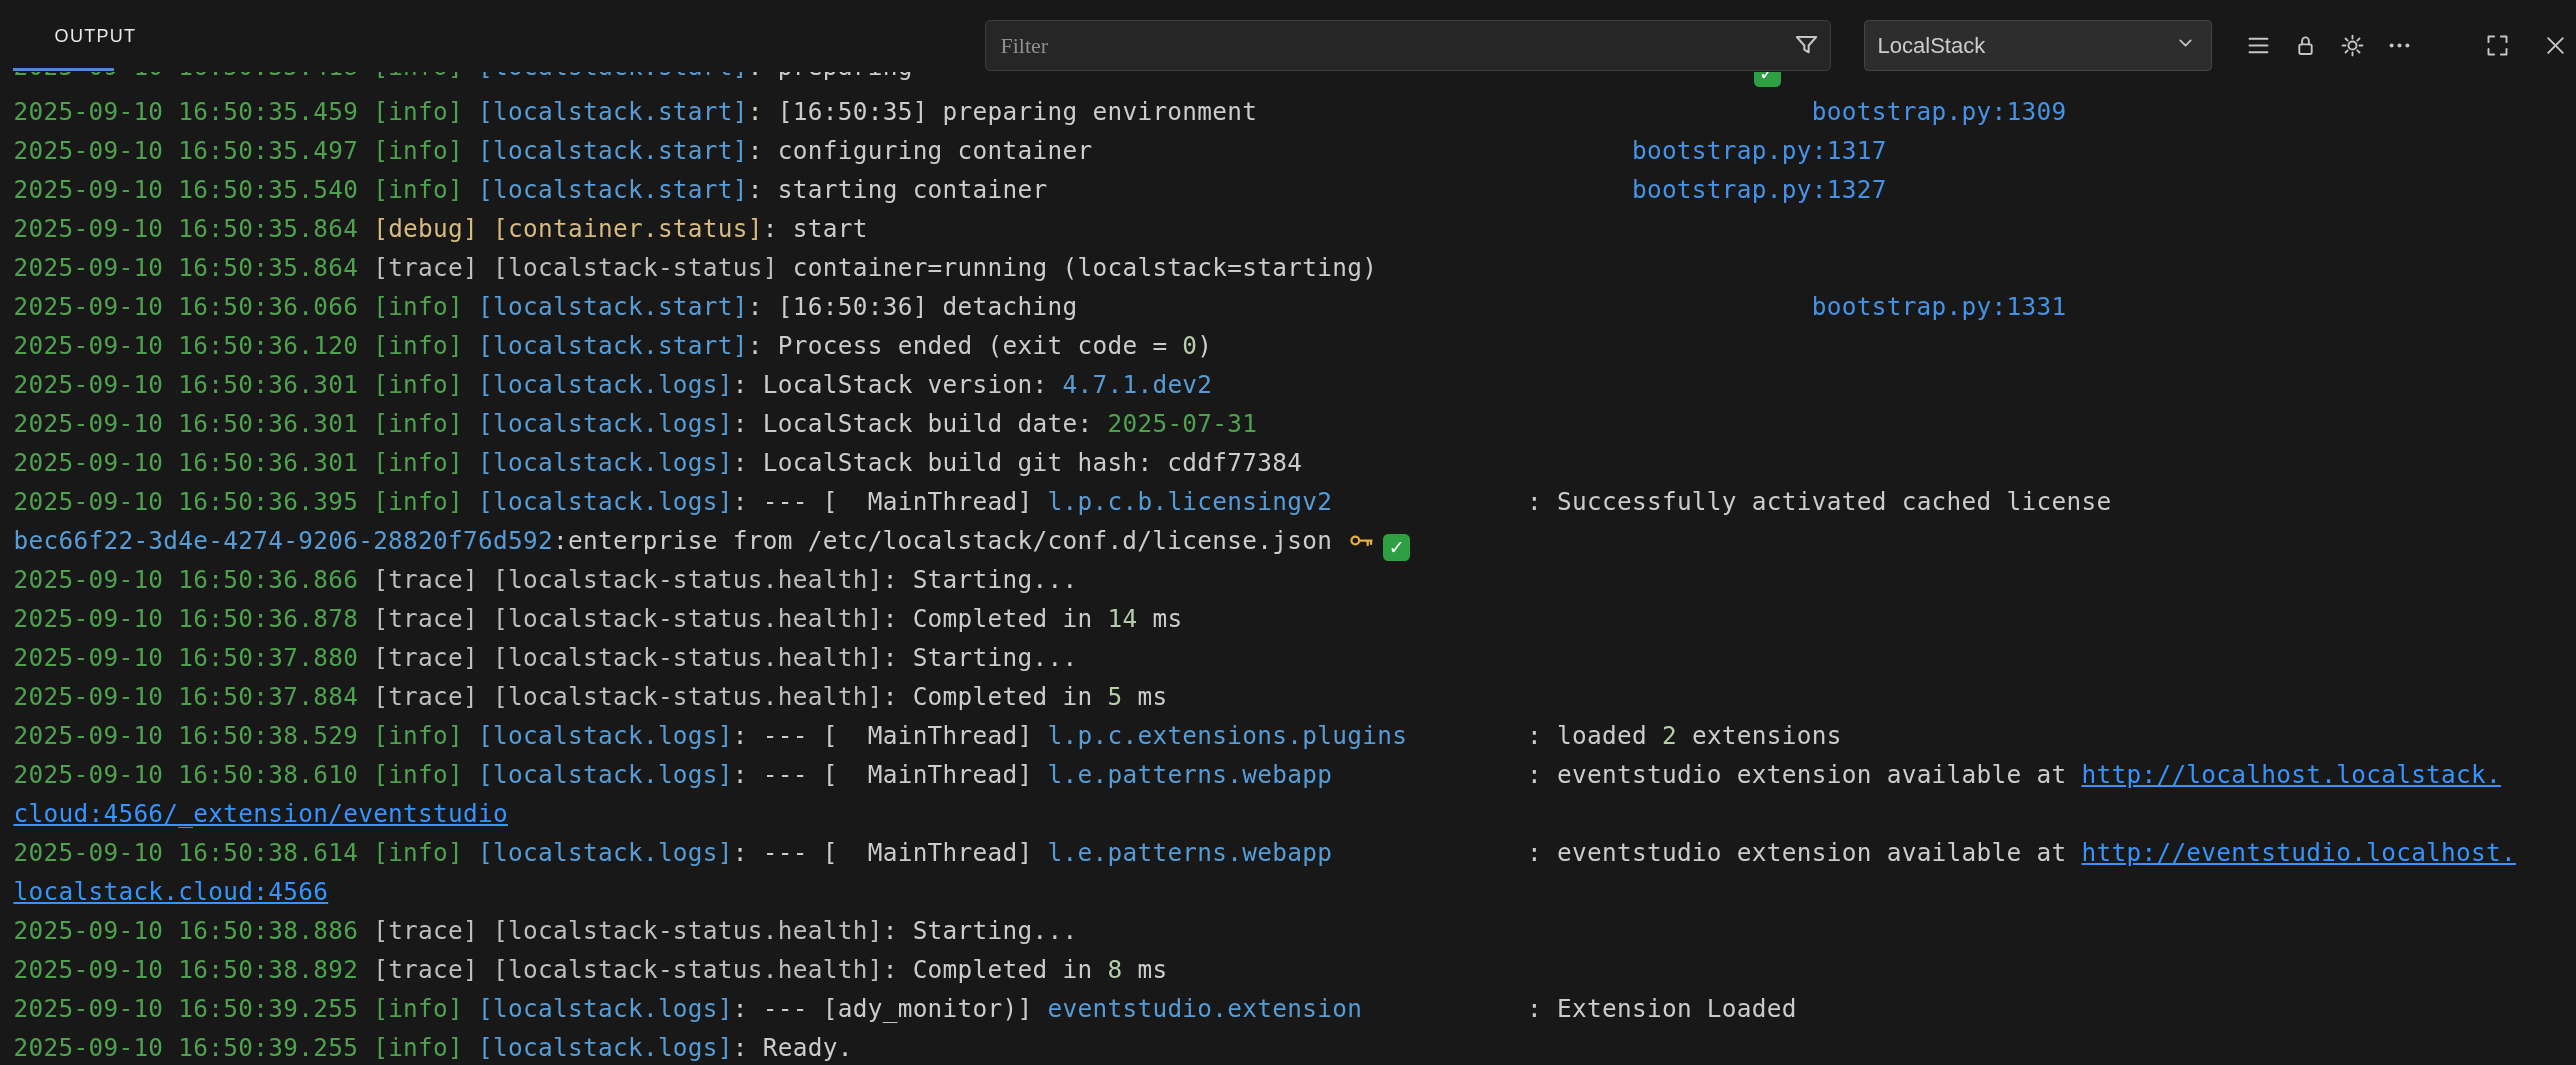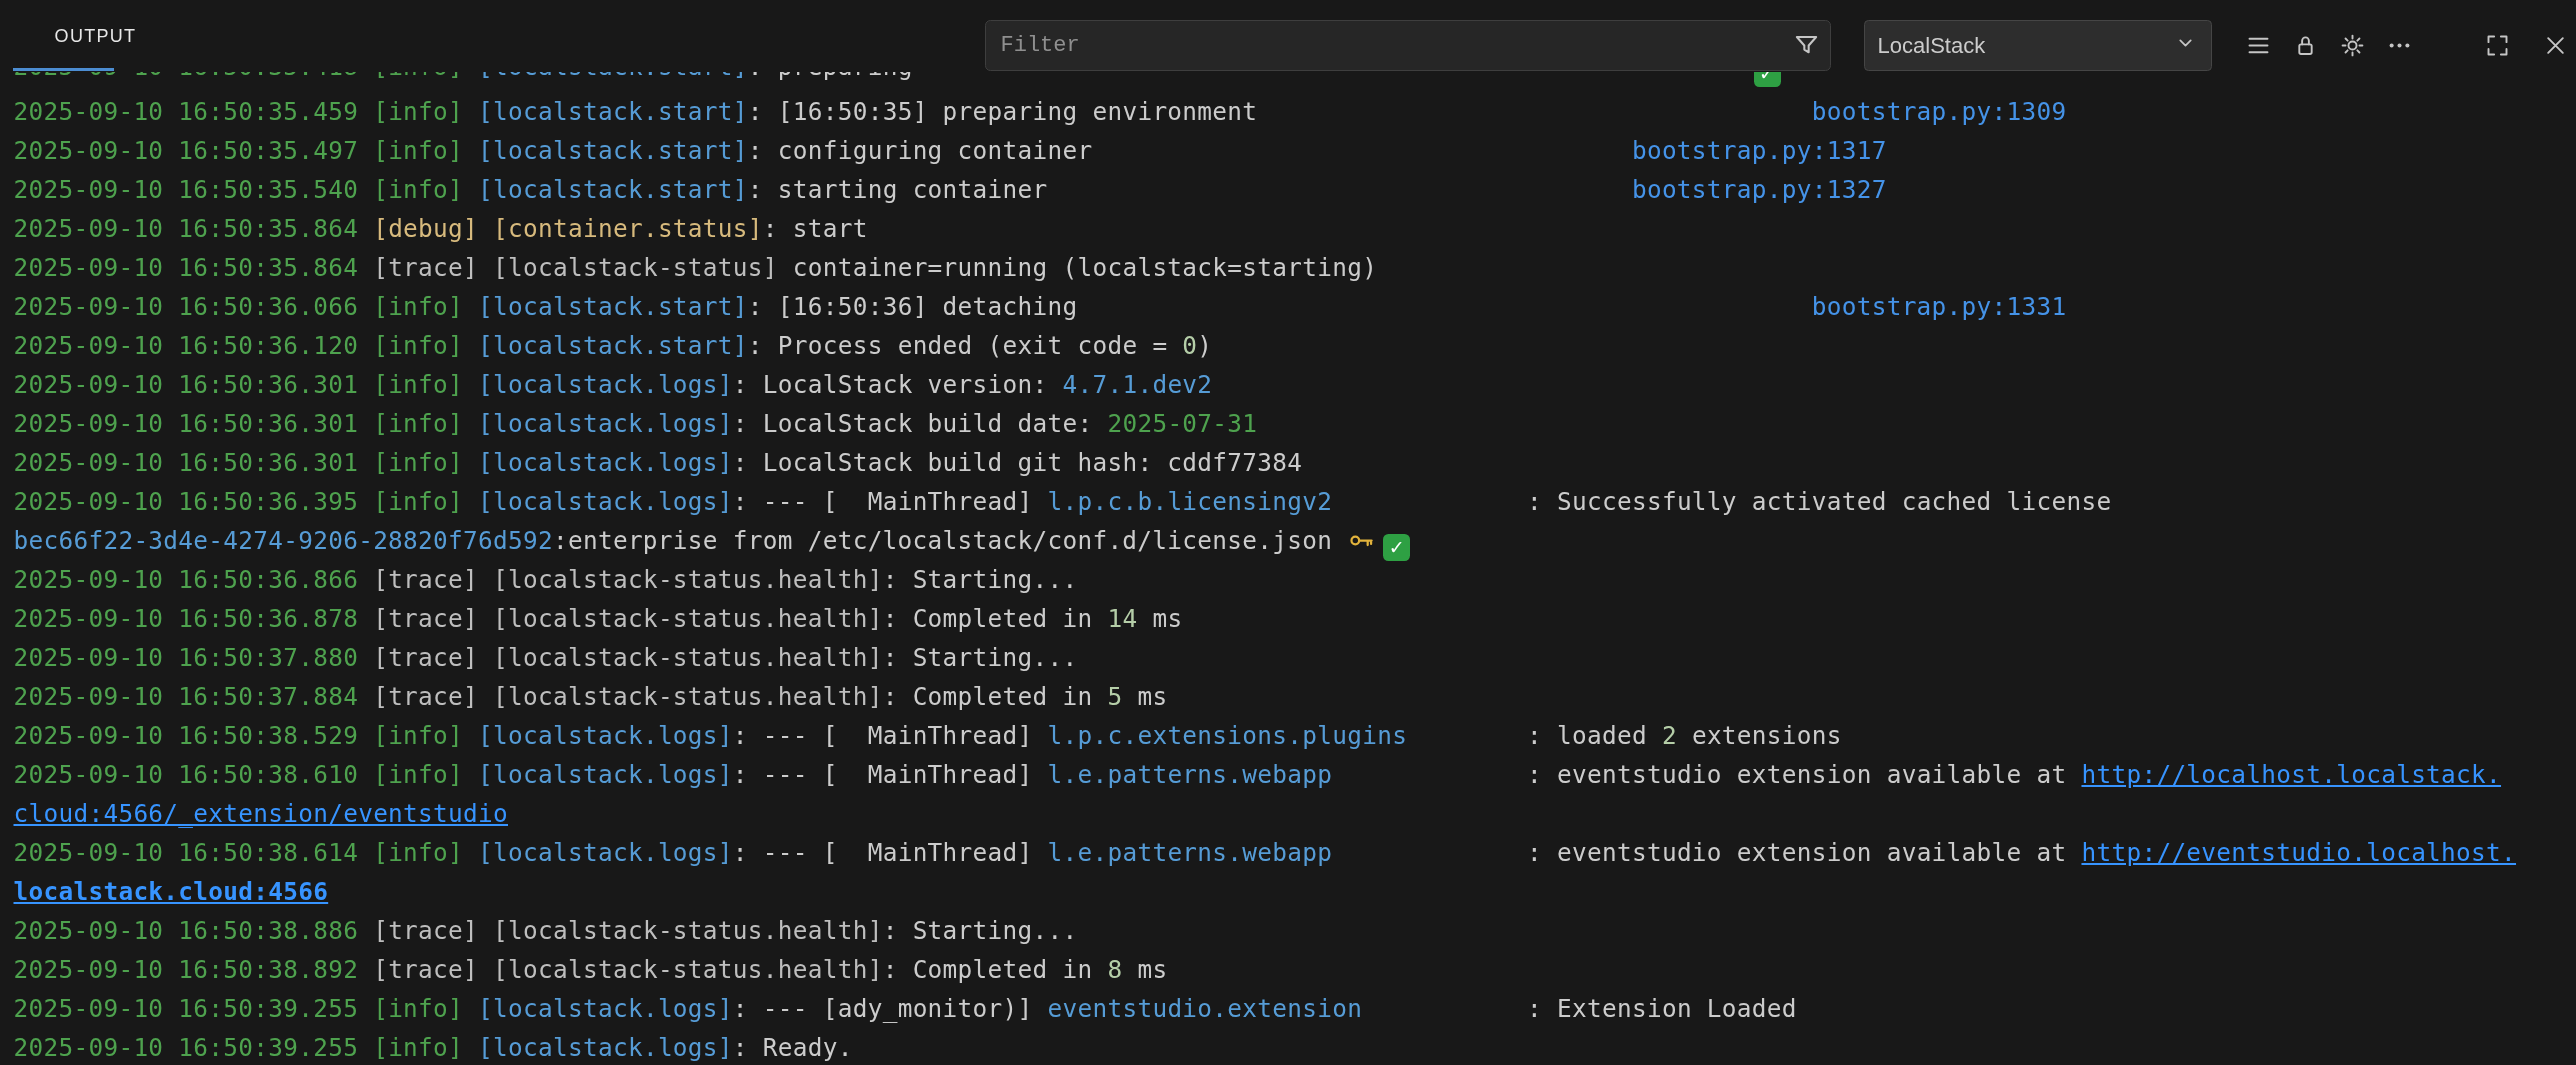--- a/index.html
+++ b/index.html
@@ -18,21 +18,21 @@
   .title-underline{
     position:absolute;left:12.6px;top:68px;width:101px;height:2.7px;background:#4C8DD2;
   }
   .filter-box{
     position:absolute;left:985px;top:20px;width:846px;height:51px;
     background:#262626;border:0.9px solid #3E3E3E;border-radius:5.4px;box-sizing:border-box;
   }
   .filter-box input{
     width:100%;height:100%;box-sizing:border-box;background:transparent;border:none;outline:none;
     color:#CCCCCC;font-size:22px;padding:0 63px 0 14.5px;
-    font-family:Liberation Mono, monospace;
+    font-family:Liberation Serif, serif;
   }
   .filter-box input::placeholder{color:#8F8F8F;}
   .funnel-btn{position:absolute;right:7.2px;top:10px;width:31px;height:31px;cursor:pointer;}
   .channel-select{
     position:absolute;left:1864px;top:20px;width:348px;height:51px;box-sizing:border-box;
     background:#2D2D2D;border:0.9px solid #454545;border-radius:4.5px;
     display:flex;align-items:center;padding:0 12.6px;color:#CCCCCC;font-size:22px;cursor:pointer;
   }
   .channel-select .chev{margin-left:auto;}
   .iconbar{position:absolute;left:2238px;top:25px;display:flex;gap:7.2px;}
@@ -144,19 +144,19 @@
           <path d="M10 12 H21 M17.5 12 v4 M20.5 12 v3"></path>
         </svg></span><span class="ic-check" data-name="check-emoji">✓</span></div>
     <div class="row" data-name="log-line"><span data-name="log-text" style="color: rgb(78, 162, 78);">2025-09-10 16:50:36.866 </span><span data-name="log-text" style="color: rgb(190, 190, 190);">[trace]</span><span data-name="log-text" style="color: rgb(204, 204, 204);"> </span><span data-name="log-text" style="color: rgb(190, 190, 190);">[localstack-status.health]</span><span data-name="log-text" style="color: rgb(204, 204, 204);">: Starting...</span></div>
     <div class="row" data-name="log-line"><span data-name="log-text" style="color: rgb(78, 162, 78);">2025-09-10 16:50:36.878 </span><span data-name="log-text" style="color: rgb(190, 190, 190);">[trace]</span><span data-name="log-text" style="color: rgb(204, 204, 204);"> </span><span data-name="log-text" style="color: rgb(190, 190, 190);">[localstack-status.health]</span><span data-name="log-text" style="color: rgb(204, 204, 204);">: Completed in </span><span data-name="log-text" style="color: rgb(181, 206, 168);">14</span><span data-name="log-text" style="color: rgb(204, 204, 204);"> ms</span></div>
     <div class="row" data-name="log-line"><span data-name="log-text" style="color: rgb(78, 162, 78);">2025-09-10 16:50:37.880 </span><span data-name="log-text" style="color: rgb(190, 190, 190);">[trace]</span><span data-name="log-text" style="color: rgb(204, 204, 204);"> </span><span data-name="log-text" style="color: rgb(190, 190, 190);">[localstack-status.health]</span><span data-name="log-text" style="color: rgb(204, 204, 204);">: Starting...</span></div>
     <div class="row" data-name="log-line"><span data-name="log-text" style="color: rgb(78, 162, 78);">2025-09-10 16:50:37.884 </span><span data-name="log-text" style="color: rgb(190, 190, 190);">[trace]</span><span data-name="log-text" style="color: rgb(204, 204, 204);"> </span><span data-name="log-text" style="color: rgb(190, 190, 190);">[localstack-status.health]</span><span data-name="log-text" style="color: rgb(204, 204, 204);">: Completed in </span><span data-name="log-text" style="color: rgb(181, 206, 168);">5</span><span data-name="log-text" style="color: rgb(204, 204, 204);"> ms</span></div>
     <div class="row" data-name="log-line"><span data-name="log-text" style="color: rgb(78, 162, 78);">2025-09-10 16:50:38.529 </span><span data-name="log-text" style="color: rgb(78, 162, 78);">[info]</span><span data-name="log-text" style="color: rgb(204, 204, 204);"> </span><span data-name="log-text" style="color: rgb(86, 156, 214);">[localstack.logs]</span><span data-name="log-text" style="color: rgb(204, 204, 204);">: --- [  MainThread] </span><span data-name="log-text" style="color: rgb(86, 156, 214);">l.p.c.extensions.plugins</span><span data-name="log-pad">        </span><span data-name="log-text" style="color: rgb(204, 204, 204);">: loaded </span><span data-name="log-text" style="color: rgb(181, 206, 168);">2</span><span data-name="log-text" style="color: rgb(204, 204, 204);"> extensions</span></div>
     <div class="row" data-name="log-line"><span data-name="log-text" style="color: rgb(78, 162, 78);">2025-09-10 16:50:38.610 </span><span data-name="log-text" style="color: rgb(78, 162, 78);">[info]</span><span data-name="log-text" style="color: rgb(204, 204, 204);"> </span><span data-name="log-text" style="color: rgb(86, 156, 214);">[localstack.logs]</span><span data-name="log-text" style="color: rgb(204, 204, 204);">: --- [  MainThread] </span><span data-name="log-text" style="color: rgb(86, 156, 214);">l.e.patterns.webapp</span><span data-name="log-pad">             </span><span data-name="log-text" style="color: rgb(204, 204, 204);">: eventstudio extension available at </span><span class="u-link" data-name="url-link" style="color: rgb(55, 148, 255);">http://localhost.localstack.</span></div>
     <div class="row" data-name="log-line"><span class="u-link" data-name="url-link" style="color: rgb(55, 148, 255);">cloud:4566/_extension/eventstudio</span></div>
     <div class="row" data-name="log-line"><span data-name="log-text" style="color: rgb(78, 162, 78);">2025-09-10 16:50:38.614 </span><span data-name="log-text" style="color: rgb(78, 162, 78);">[info]</span><span data-name="log-text" style="color: rgb(204, 204, 204);"> </span><span data-name="log-text" style="color: rgb(86, 156, 214);">[localstack.logs]</span><span data-name="log-text" style="color: rgb(204, 204, 204);">: --- [  MainThread] </span><span data-name="log-text" style="color: rgb(86, 156, 214);">l.e.patterns.webapp</span><span data-name="log-pad">             </span><span data-name="log-text" style="color: rgb(204, 204, 204);">: eventstudio extension available at </span><span class="u-link" data-name="url-link" style="color: rgb(55, 148, 255);">http://eventstudio.localhost.</span></div>
-    <div class="row" data-name="log-line"><span class="u-link" data-name="url-link" style="color: rgb(55, 148, 255); font-weight: bold;">localstack.cloud:4566</span></div>
+    <div class="row" data-name="log-line"><span class="u-link" data-name="url-link" style="color: rgb(55, 148, 255);">localstack.cloud:4566</span></div>
     <div class="row" data-name="log-line"><span data-name="log-text" style="color: rgb(78, 162, 78);">2025-09-10 16:50:38.886 </span><span data-name="log-text" style="color: rgb(190, 190, 190);">[trace]</span><span data-name="log-text" style="color: rgb(204, 204, 204);"> </span><span data-name="log-text" style="color: rgb(190, 190, 190);">[localstack-status.health]</span><span data-name="log-text" style="color: rgb(204, 204, 204);">: Starting...</span></div>
     <div class="row" data-name="log-line"><span data-name="log-text" style="color: rgb(78, 162, 78);">2025-09-10 16:50:38.892 </span><span data-name="log-text" style="color: rgb(190, 190, 190);">[trace]</span><span data-name="log-text" style="color: rgb(204, 204, 204);"> </span><span data-name="log-text" style="color: rgb(190, 190, 190);">[localstack-status.health]</span><span data-name="log-text" style="color: rgb(204, 204, 204);">: Completed in </span><span data-name="log-text" style="color: rgb(181, 206, 168);">8</span><span data-name="log-text" style="color: rgb(204, 204, 204);"> ms</span></div>
     <div class="row" data-name="log-line"><span data-name="log-text" style="color: rgb(78, 162, 78);">2025-09-10 16:50:39.255 </span><span data-name="log-text" style="color: rgb(78, 162, 78);">[info]</span><span data-name="log-text" style="color: rgb(204, 204, 204);"> </span><span data-name="log-text" style="color: rgb(86, 156, 214);">[localstack.logs]</span><span data-name="log-text" style="color: rgb(204, 204, 204);">: --- [ady_monitor)] </span><span data-name="log-text" style="color: rgb(86, 156, 214);">eventstudio.extension</span><span data-name="log-pad">           </span><span data-name="log-text" style="color: rgb(204, 204, 204);">: Extension Loaded</span></div>
     <div class="row" data-name="log-line"><span data-name="log-text" style="color: rgb(78, 162, 78);">2025-09-10 16:50:39.255 </span><span data-name="log-text" style="color: rgb(78, 162, 78);">[info]</span><span data-name="log-text" style="color: rgb(204, 204, 204);"> </span><span data-name="log-text" style="color: rgb(86, 156, 214);">[localstack.logs]</span><span data-name="log-text" style="color: rgb(204, 204, 204);">: Ready.</span></div>
   </div>
 
 
 </body></html>

